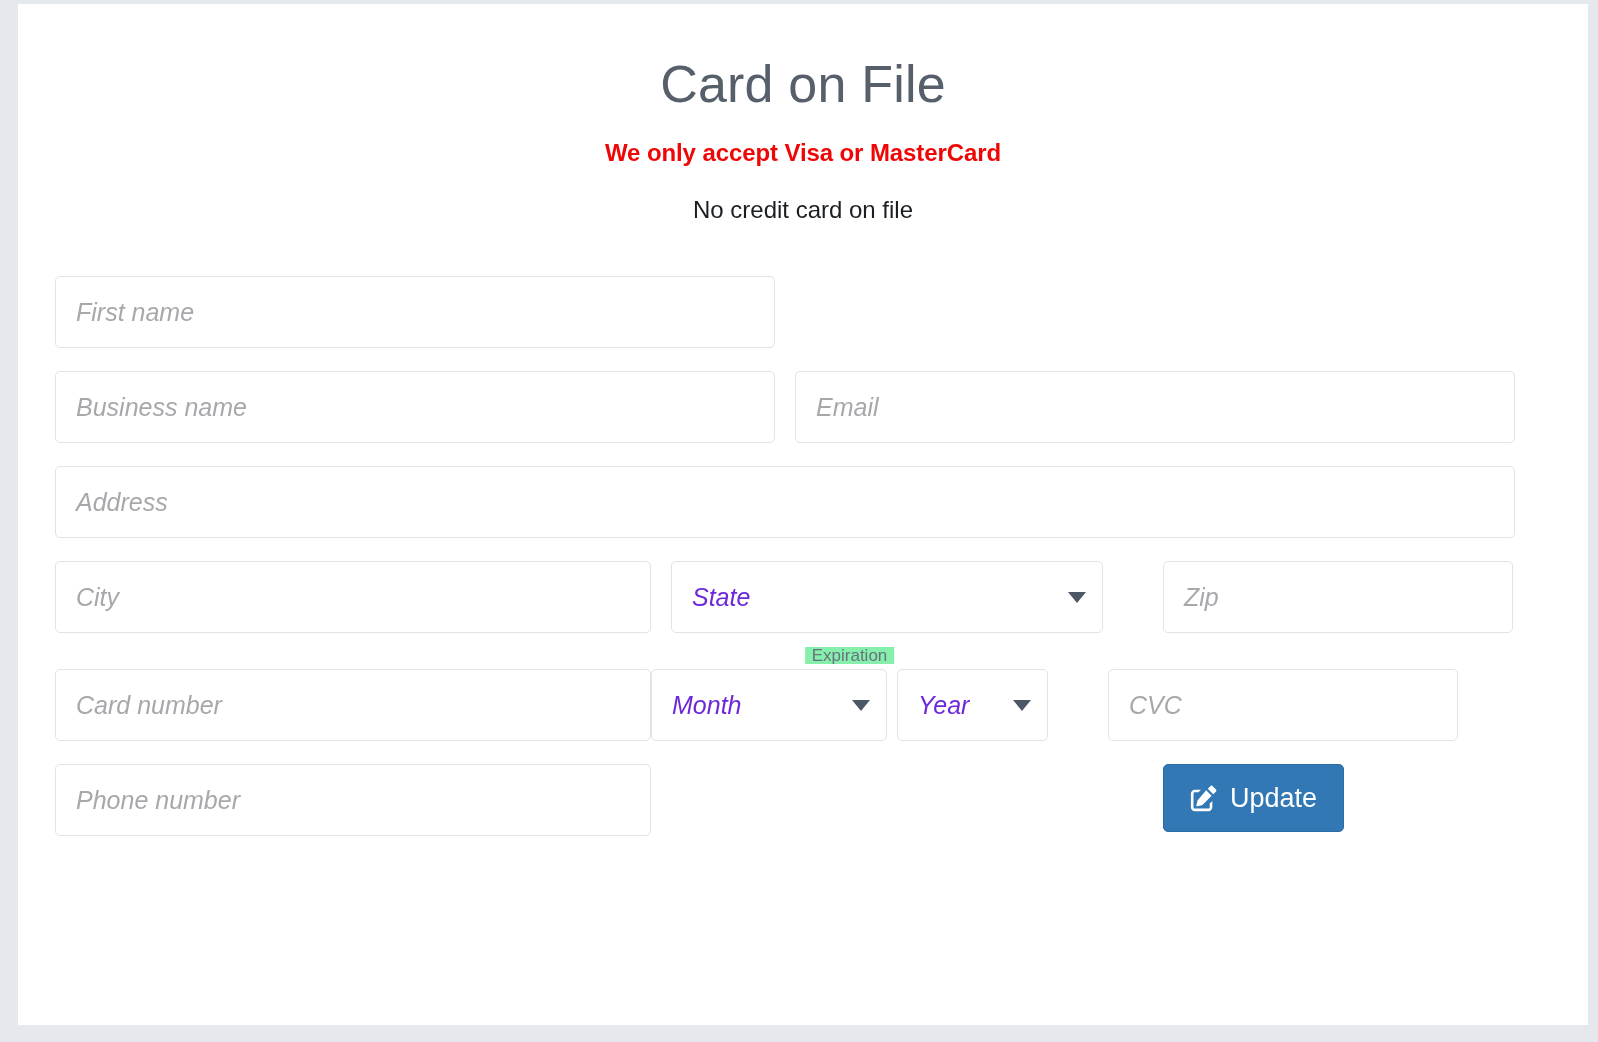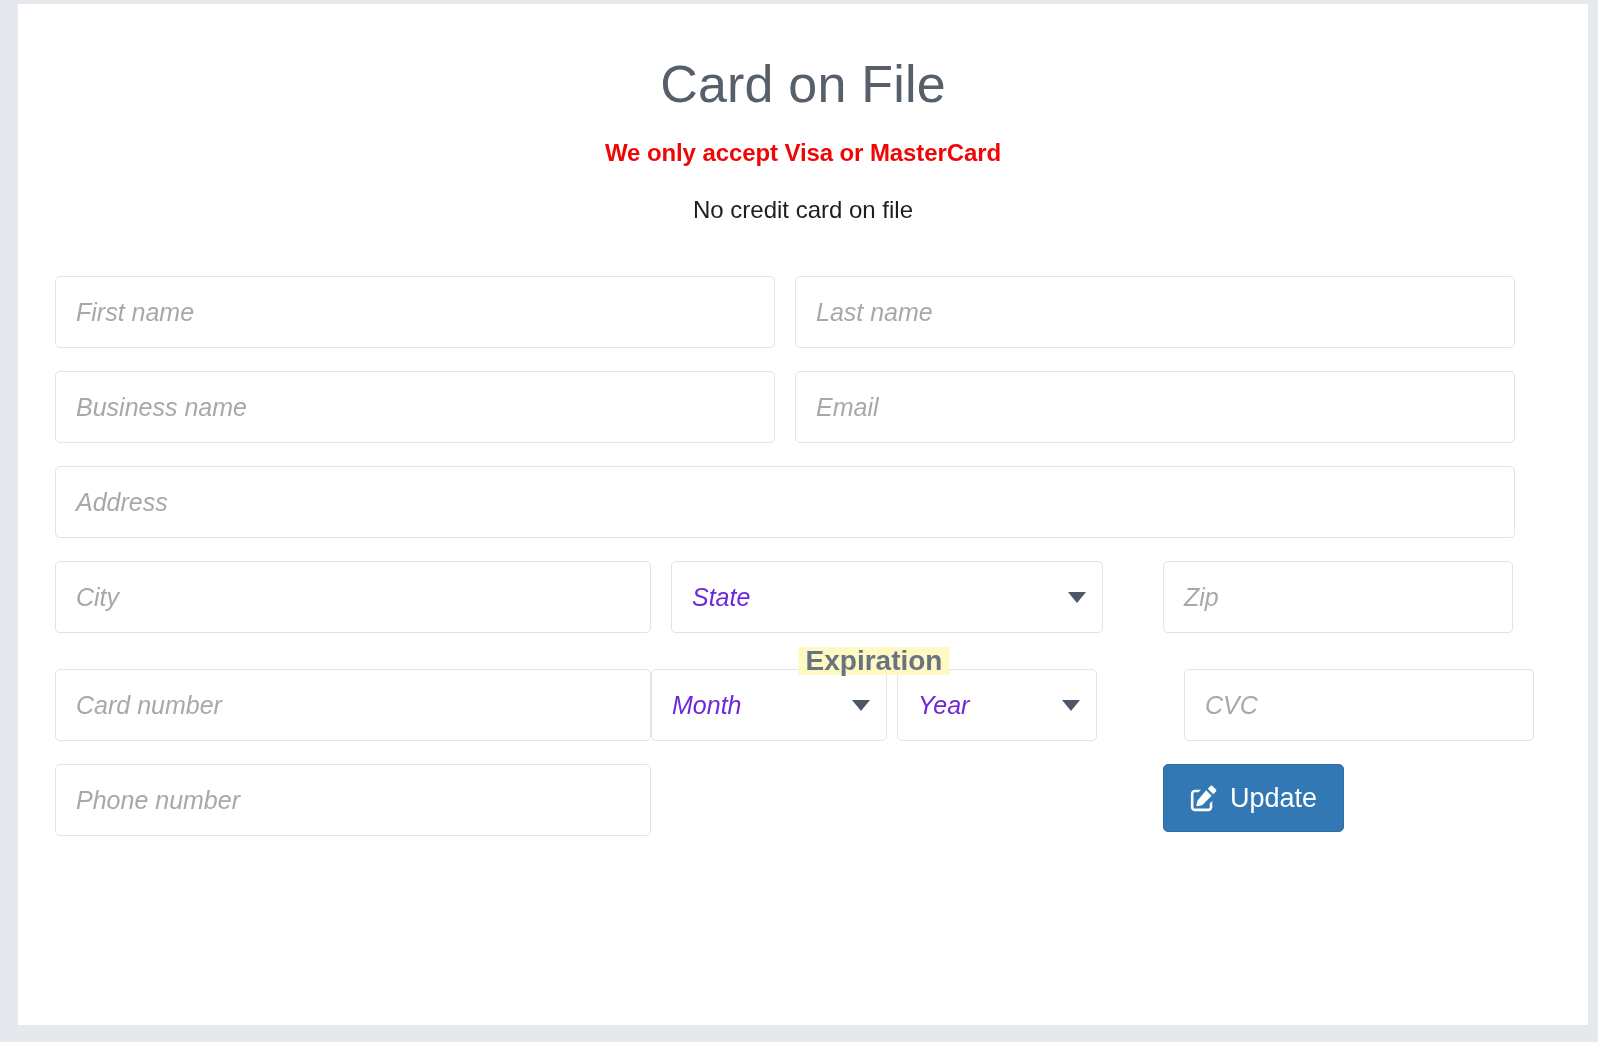--- a/index.html
+++ b/index.html
@@ -103,39 +103,39 @@
   .w-half-left  { width: 720px; }
   .w-half-right { width: 720px; margin-left: 20px; }
   .w-full       { width: 1460px; }
 
   .w-city   { width: 596px; }
   .w-state  { width: 432px; margin-left: 20px; }
   .w-zip    { width: 350px; margin-left: 60px; }
 
   .w-card   { width: 596px; }
   .w-month  { width: 236px; }
-  .w-year   { width: 200px; margin-left: 10px; }
-  .w-cvc    { width: 350px; margin-left: 87px; }
+  .w-year   { width: 151px; margin-left: 10px; }
+  .w-cvc    { width: 350px; margin-left: 60px; }
 
   .w-phone  { width: 596px; }
 
   
   .exp-wrap {
     position: relative;
     display: flex;
   }
   .exp-legend {
     position: absolute;
     top: -22px;
     left: 50%;
     transform: translateX(-50%);
-    background: #fef9c3;
+    background: #86efac;
     padding: 0 7px;
-    font-size: 28px;
-    font-weight: 700;
+    font-size: 17px;
+    font-weight: 400;
     color: #67737f;
     line-height: 1;
     white-space: nowrap;
     z-index: 2;
   }
 
   .row-pay { margin-top: 36px; }
 
   
   .btn-area {
@@ -174,23 +174,20 @@
     <p class="notice">We only accept Visa or MasterCard</p>
     <p class="subnote">No credit card on file</p>
   </div>
 
   <div class="form">
 
     <div class="row">
       <div class="fld w-half-left">
         <span>First name</span>
       </div>
-      <div class="fld w-half-right">
-        <span>Last name</span>
-      </div>
     </div>
 
     <div class="row">
       <div class="fld w-half-left">
         <span>Business name</span>
       </div>
       <div class="fld w-half-right">
         <span>Email</span>
       </div>
     </div>

